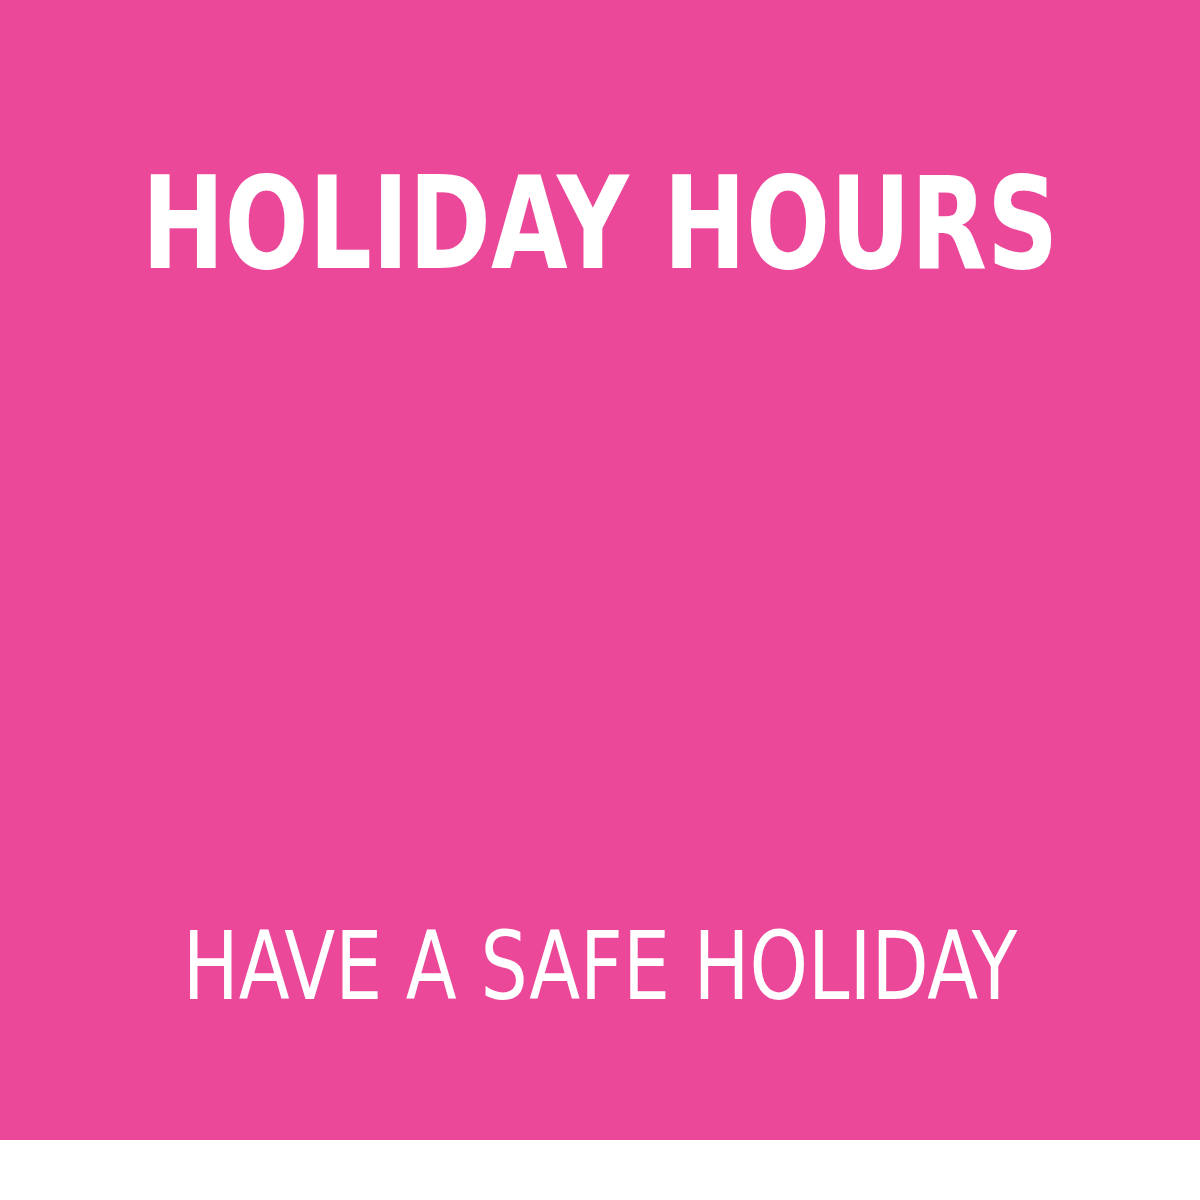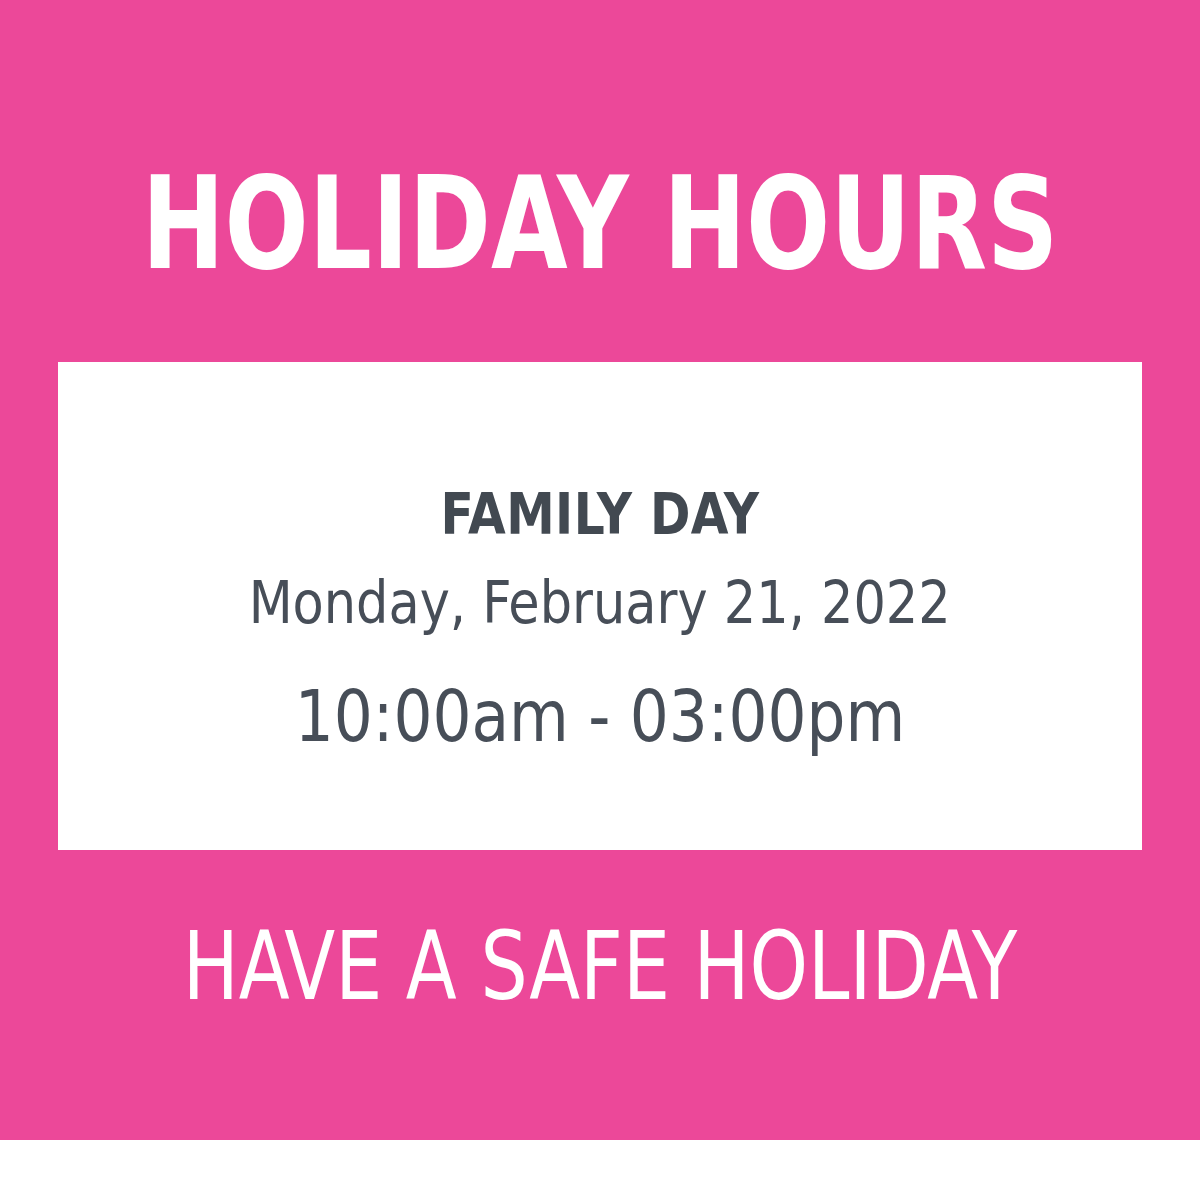--- a/index.html
+++ b/index.html
@@ -106,21 +106,16 @@
     transform-origin: 50% 50%;
   }
 </style>
 </head>
 <body>
 
 <div id="poster">
 
   <div id="headline">HOLIDAY HOURS</div>
 
-  <div id="info-card">
-    <div id="holiday-name">FAMILY DAY</div>
-    <div id="holiday-date">Monday, February 21, 2022</div>
-    <div id="holiday-hours">10:00am - 03:00pm</div>
-  </div>
 
   <div id="footer-message">HAVE A SAFE HOLIDAY</div>
 
 </div>
 
 </body></html>

